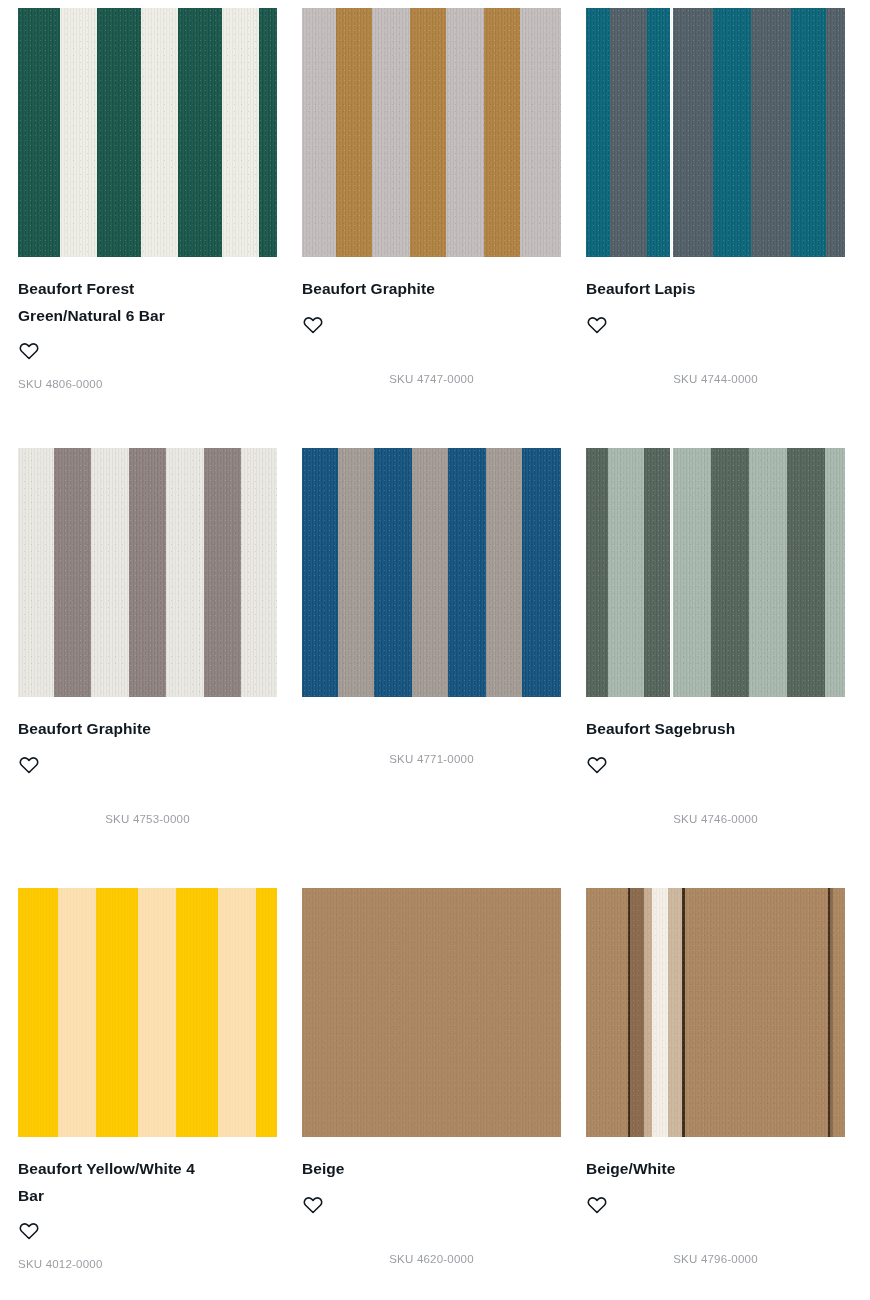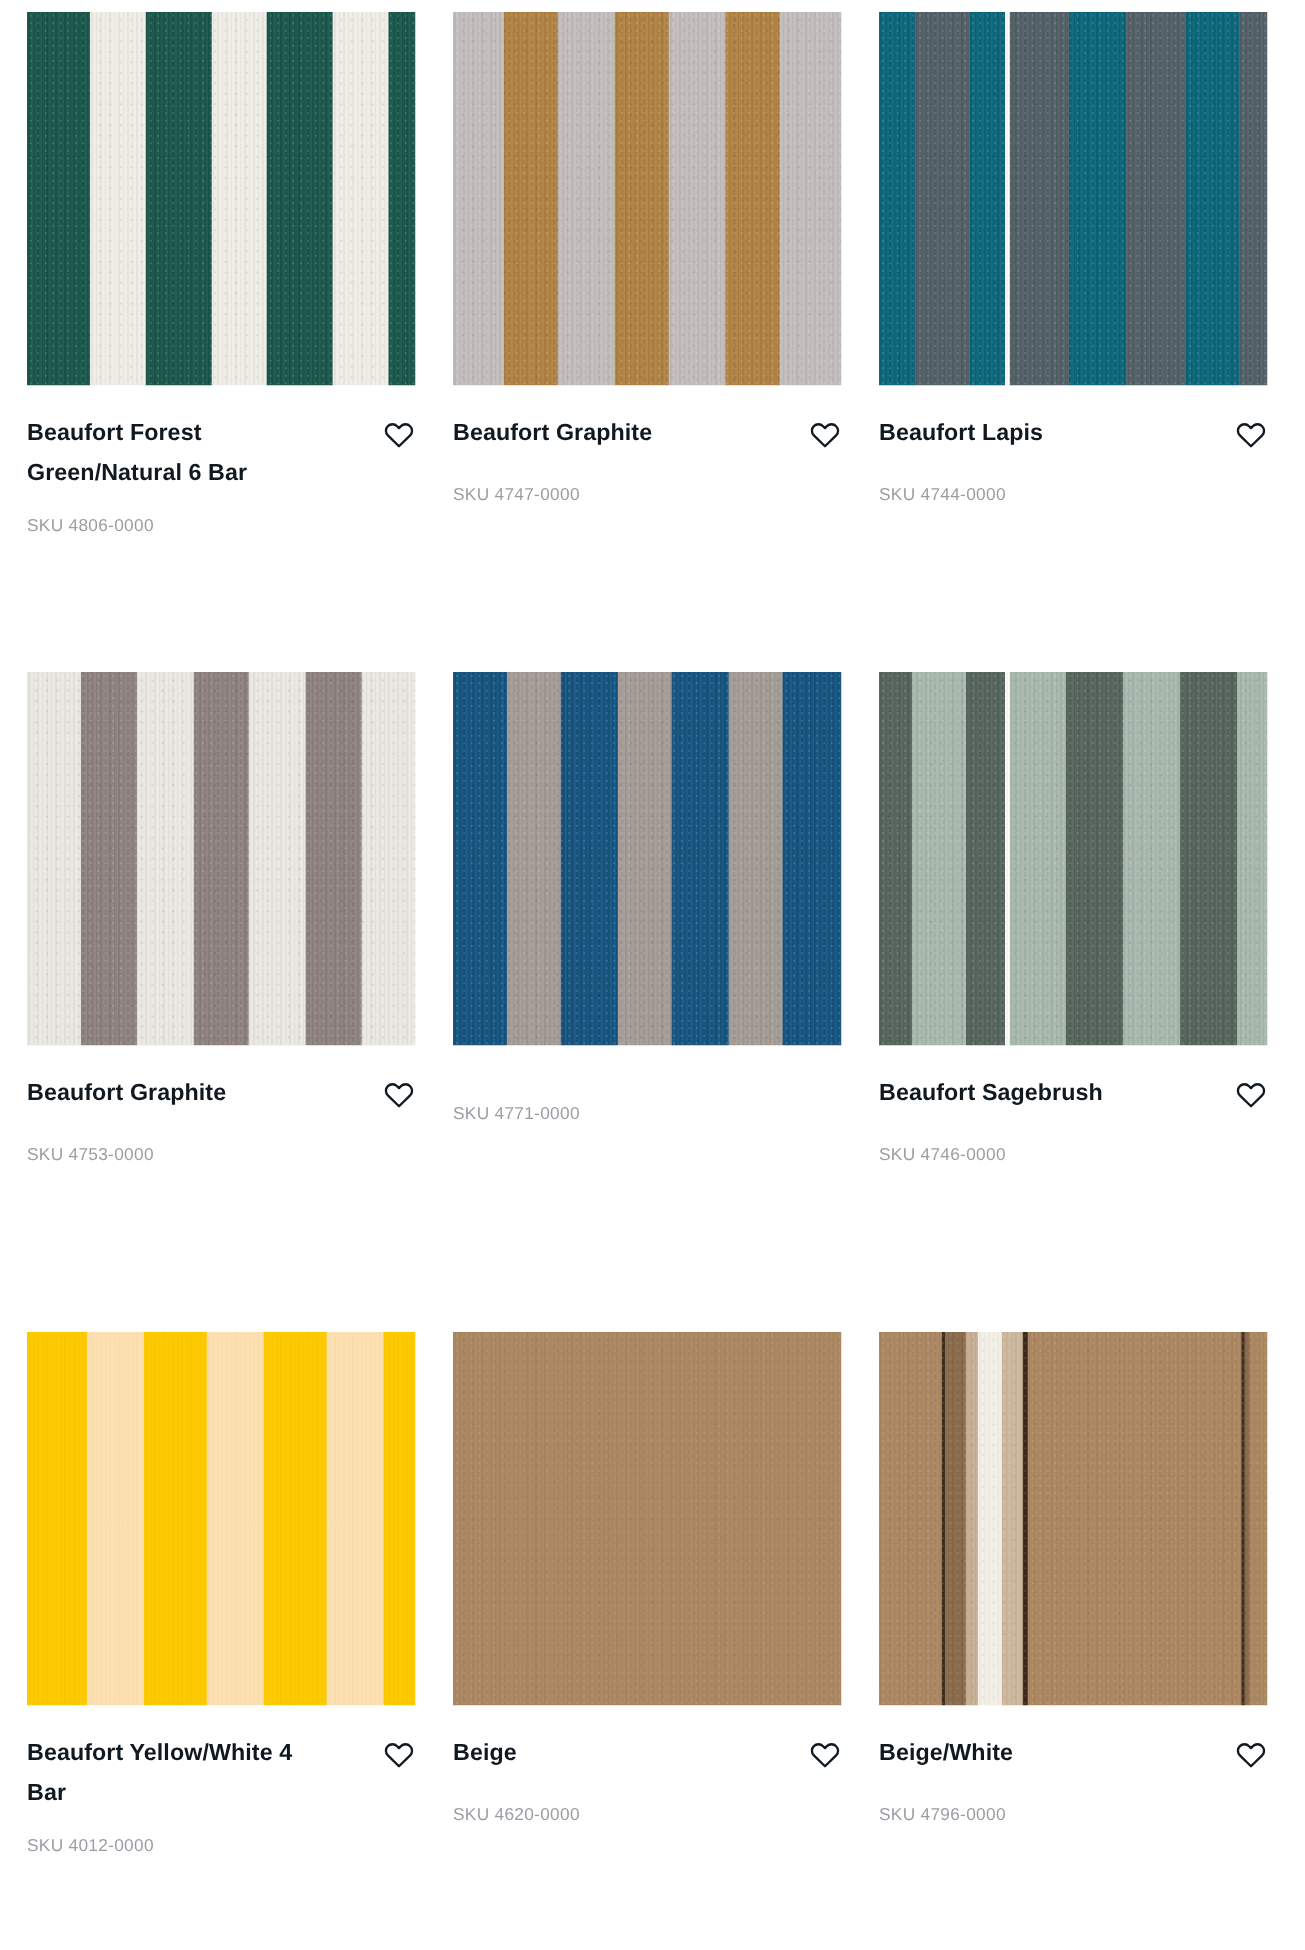--- a/index.html
+++ b/index.html
@@ -79,20 +79,21 @@
   
   .meta {
     padding-top: 19px;
     width: 259px;
   }
   .title-row {
     display: flex;
     align-items: flex-start;
     justify-content: space-between;
     gap: 8px;
+    flex-direction: column;
   }
   .product-title {
     font-size: 15.5px;
     font-weight: 700;
     color: #101820;
     line-height: 1.72;
     letter-spacing: .004em;
     max-width: 205px;
   }
   .fav-btn {
@@ -106,21 +107,21 @@
     display: block;
   }
   .fav-btn svg { display: block; width: 22px; height: 22px; }
 
   .sku {
     font-size: 11.5px;
     color: #9a9ea3;
     letter-spacing: .018em;
     line-height: 1.5;
   }
-  .sku-1line { margin-top: 19px; }
+  .sku-1line { margin-top: 35px; text-align: center; }
   .sku-2line { margin-top: 14px; }
 
   
 
   
   .sw-forest {
     background: repeating-linear-gradient(
       90deg,
       #19564a 0px, #19564a 44px,
       #eeeee6 44px, #eeeee6 81px

